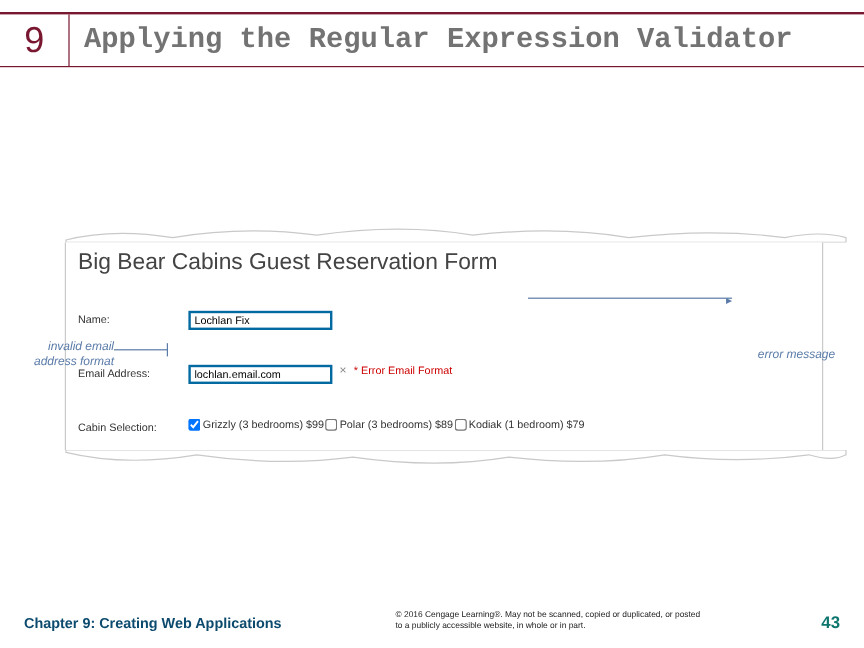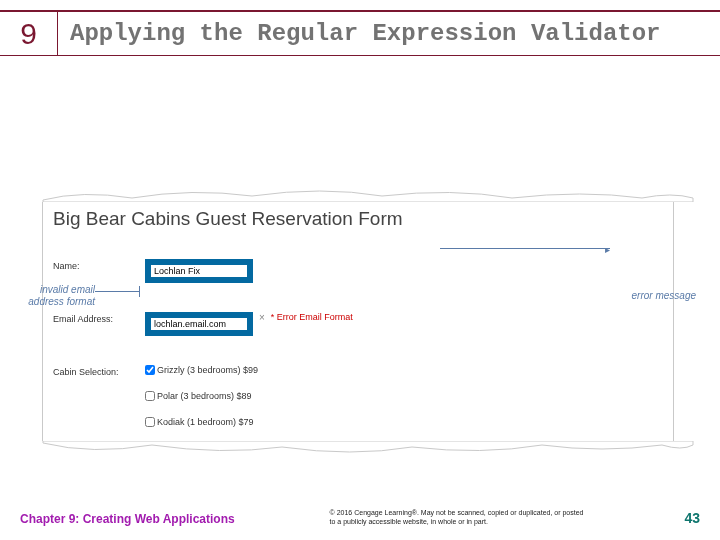--- a/index.html
+++ b/index.html
@@ -36,21 +36,21 @@
   .title {
     font-size: 24px;
     font-weight: bold;
     color: #737373;
     padding-left: 12px;
     font-family: Liberation Mono, monospace;
   }
   .figure {
     position: absolute;
     top: 186px;
-    left: 22px;
+    left: 34px;
     width: 652px;
     padding-left: 20px;
   }
   .torn-top, .torn-bot {
     height: 16px;
     position: relative;
   }
   .torn-top svg, .torn-bot svg { display: block; }
   .form-area {
     border-left: 1px solid #c9c9c9;
@@ -73,25 +73,25 @@
     margin-bottom: 4px;
     margin-top: 29px;
   }
   .lbl {
     width: 92px;
     padding-top: 2px;
   }
   .val input[type="text"] {
     font-size: 9px;
     padding: 1px 3px;
-    border: 6px solid #0369a1;
-    width: 108px;
+    border: 2px solid #0369a1;
+    width: 120px;
     font-family: inherit;
   }
-  .chk-group { display: flex; flex-direction: column; gap: 16px; }
+  .chk-group { display: flex; flex-direction: row; gap: 1px; }
   .chk-item { display: flex; align-items: center; gap: 2px; font-size: 9px; }
   .chk-item input { width: 10px; height: 10px; }
   .sel {
     font-size: 9px;
     border: 1px solid #aaa;
     padding: 0 2px;
     background: #fff;
     display: inline-flex;
     align-items: center;
     gap: 6px;
@@ -161,21 +161,21 @@
     bottom: 14px;
     left: 20px;
     right: 20px;
     display: flex;
     align-items: flex-end;
     justify-content: space-between;
   }
   .chapter-label {
     font-size: 12px;
     font-weight: bold;
-    color: #a21caf;
+    color: #0c4a6e;
   }
   .copyright {
     font-size: 7px;
     color: #222;
     width: 260px;
     line-height: 9px;
   }
   .page-num {
     font-size: 14px;
     font-weight: bold;

